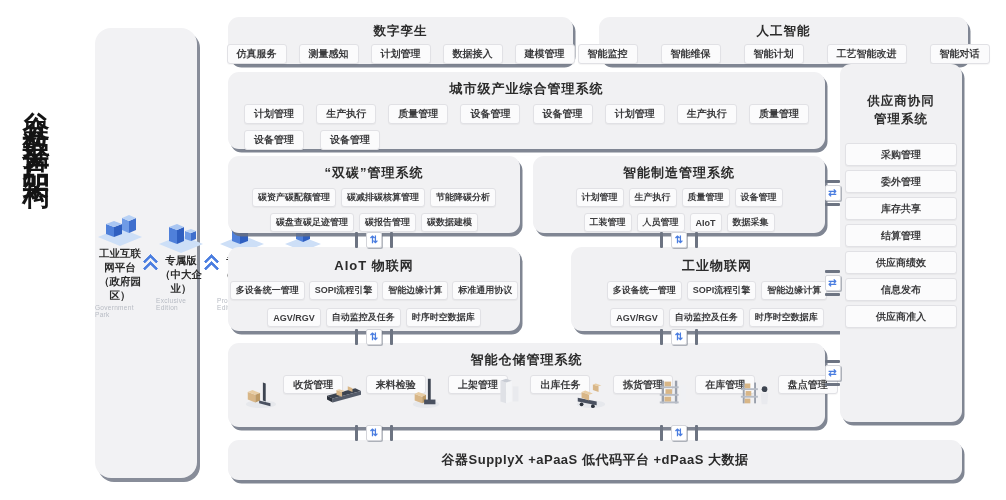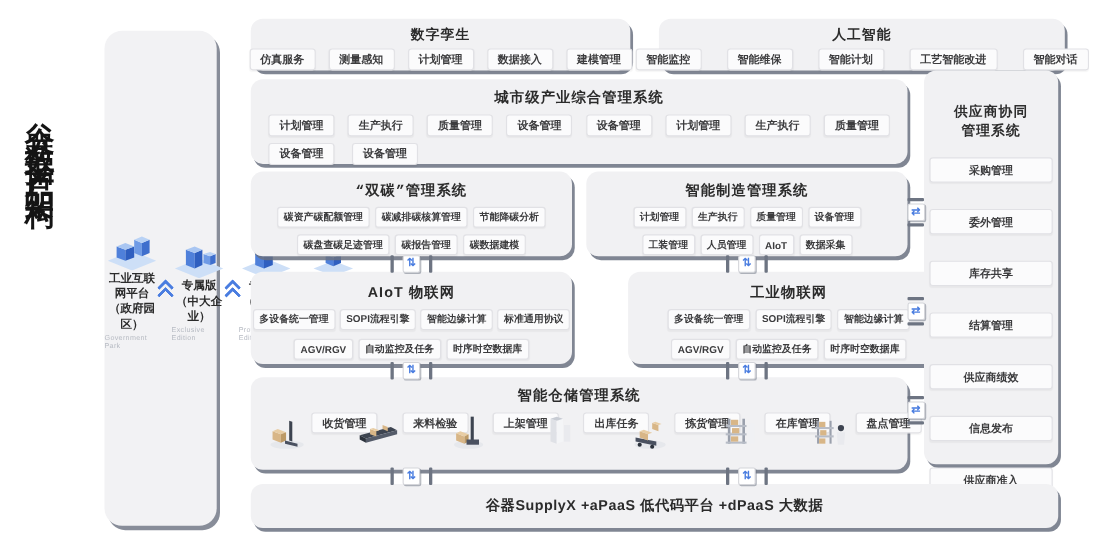--- a/index.html
+++ b/index.html
@@ -19,30 +19,30 @@
   .row-sb{justify-content:space-between;gap:0;padding:0 2px;}
   .row-left{justify-content:flex-start;gap:16px;padding:0 2px;}
   .tight .btn{font-size:9px;padding:0 5px;height:17px;}
   .tight{gap:5px;}
   
   .sec-dt{left:228px;top:17px;width:345px;height:47px;padding-top:6px;}
   .sec-dt .box-title,.sec-ai .box-title{font-size:12.5px;}
   .sec-dt .btn-row,.sec-ai .btn-row{margin-top:4px;}
   .sec-ai{left:599px;top:17px;width:369px;height:47px;padding-top:6px;}
   .sec-city{left:228px;top:72px;width:597px;height:77px;padding:8px 14px 0;}
-  .sec-dc{left:228px;top:156px;width:292px;height:77px;padding:8px 13px 0;font-family:Liberation Mono, monospace;}
+  .sec-dc{left:228px;top:156px;width:292px;height:77px;padding:8px 13px 0;}
   .sec-sm{left:533px;top:156px;width:292px;height:77px;padding:8px 13px 0;}
   .sec-aiot{left:228px;top:247px;width:292px;height:84px;padding:10px 13px 0;}
   .sec-iiot{left:533px;top:247px;width:292px;height:84px;padding:10px 13px 0;margin-left:38px;}
   .sec-wh{left:228px;top:343px;width:597px;height:84px;padding:8px 10px 0;}
   .sec-base{left:228px;top:440px;width:734px;height:40px;display:flex;align-items:center;justify-content:center;
             font-size:13px;font-weight:700;color:#2b2b2b;letter-spacing:0.5px;}
   .sec-sup{left:840px;top:64px;width:122px;height:358px;padding-top:28px;}
   .sup-title{text-align:center;font-size:12.5px;font-weight:700;line-height:1.45;letter-spacing:1px;}
-  .sup-list{display:flex;flex-direction:column;align-items:center;gap:24px;margin-top:15px;}
+  .sup-list{display:flex;flex-direction:column;align-items:center;gap:4px;margin-top:15px;}
   .sup-list .btn{width:92px;height:21px;font-size:10px;}
   
   .wh-row{display:flex;justify-content:space-around;margin-top:4px;}
   .wh-col{display:flex;flex-direction:row;align-items:flex-start;width:80px;}
   .wh-icon{height:36px;display:flex;align-items:flex-end;justify-content:center;}
   .wh-col .btn{margin-top:2px;width:62px;height:17px;}
   
   .panel{position:absolute;left:95px;top:28px;width:102px;height:450px;background:#f2f2f4;
          border-radius:16px;box-shadow:3px 4px 0 rgba(106,113,128,0.8);
          display:flex;align-items:center;padding-top:22px;box-sizing:border-box;}

